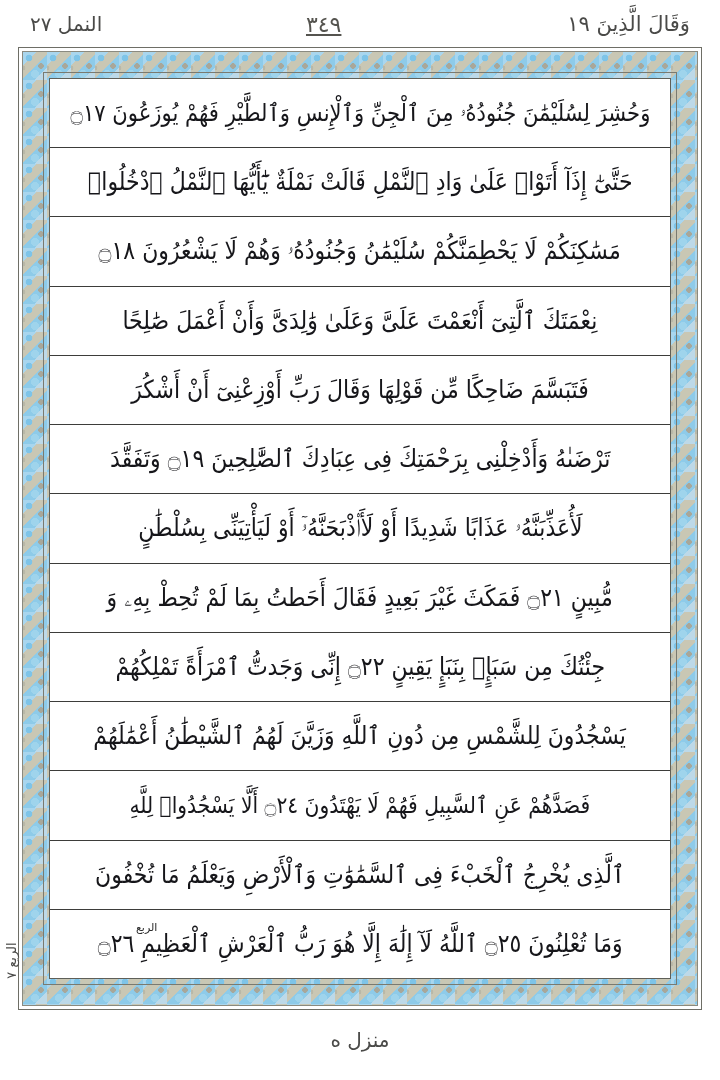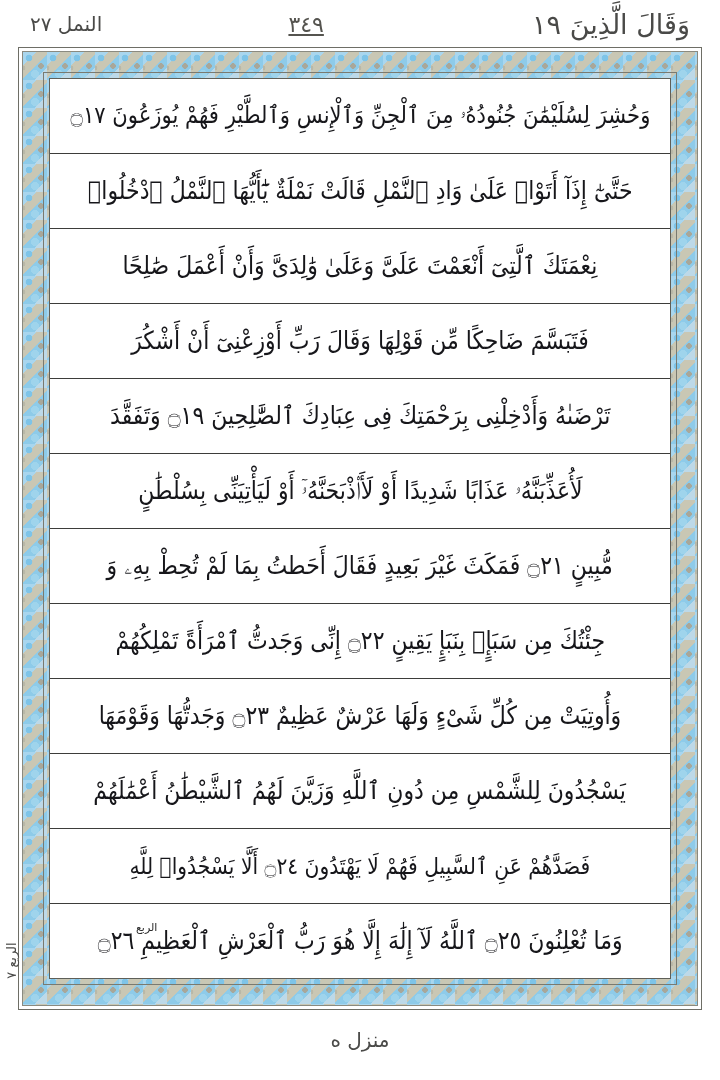--- a/index.html
+++ b/index.html
@@ -32,21 +32,21 @@
   }
   .header-item {
     font-family: "DejaVu Sans", sans-serif;
     font-size: 21px;
     color: #4a4a48;
     white-space: nowrap;
     letter-spacing: -0.5px;
   }
   .header-surah { font-size: 20px; }
   .header-pagenum { font-size: 22px; color: #55544f; letter-spacing: 1px; text-decoration: underline; }
-  .header-juz { font-size: 27px; margin-left: 22px; }
+  .header-juz { font-size: 21px; margin-left: 22px; }
 
   
   .frame-outer {
     position: absolute;
     top: 47px;
     left: 18px;
     width: 684px;
     height: 963px;
     box-sizing: border-box;
     border: 1.5px solid #6e6e66;
@@ -181,46 +181,49 @@
   <div class="frame-band">
     <div class="text-panel">
       <div class="lines">
 
         <div class="ayah-line line-1">
           <span class="ayah-text">وَحُشِرَ لِسُلَيْمَٰنَ جُنُودُهُۥ مِنَ ٱلْجِنِّ وَٱلْإِنسِ وَٱلطَّيْرِ فَهُمْ يُوزَعُونَ ۝١٧</span>
         </div>
         <div class="ayah-line line-2">
           <span class="ayah-text">حَتَّىٰٓ إِذَآ أَتَوْا۟ عَلَىٰ وَادِ ٱلنَّمْلِ قَالَتْ نَمْلَةٌ يَٰٓأَيُّهَا ٱلنَّمْلُ ٱدْخُلُوا۟</span>
         </div>
+        <div class="ayah-line line-3">
+          <span class="ayah-text">مَسَٰكِنَكُمْ لَا يَحْطِمَنَّكُمْ سُلَيْمَٰنُ وَجُنُودُهُۥ وَهُمْ لَا يَشْعُرُونَ ۝١٨</span>
+        </div>
         <div class="ayah-line line-5">
           <span class="ayah-text">نِعْمَتَكَ ٱلَّتِىٓ أَنْعَمْتَ عَلَىَّ وَعَلَىٰ وَٰلِدَىَّ وَأَنْ أَعْمَلَ صَٰلِحًا</span>
         </div>
         <div class="ayah-line line-4">
           <span class="ayah-text">فَتَبَسَّمَ ضَاحِكًا مِّن قَوْلِهَا وَقَالَ رَبِّ أَوْزِعْنِىٓ أَنْ أَشْكُرَ</span>
         </div>
         <div class="ayah-line line-6">
           <span class="ayah-text">تَرْضَىٰهُ وَأَدْخِلْنِى بِرَحْمَتِكَ فِى عِبَادِكَ ٱلصَّٰلِحِينَ ۝١٩ وَتَفَقَّدَ</span>
         </div>
         <div class="ayah-line line-8">
           <span class="ayah-text">لَأُعَذِّبَنَّهُۥ عَذَابًا شَدِيدًا أَوْ لَأَا۟ذْبَحَنَّهُۥٓ أَوْ لَيَأْتِيَنِّى بِسُلْطَٰنٍ</span>
         </div>
         <div class="ayah-line line-9">
           <span class="ayah-text">مُّبِينٍ ۝٢١ فَمَكَثَ غَيْرَ بَعِيدٍ فَقَالَ أَحَطتُ بِمَا لَمْ تُحِطْ بِهِۦ وَ</span>
         </div>
         <div class="ayah-line line-10">
           <span class="ayah-text">جِئْتُكَ مِن سَبَإٍۭ بِنَبَإٍ يَقِينٍ ۝٢٢ إِنِّى وَجَدتُّ ٱمْرَأَةً تَمْلِكُهُمْ</span>
         </div>
-        <div class="ayah-line line-11">
-          <span class="ayah-text">وَأُوتِيَتْ مِن كُلِّ شَىْءٍ وَلَهَا عَرْشٌ عَظِيمٌ ۝٢٣ وَجَدتُّهَا وَقَوْمَهَا</span>
-        </div>
         <div class="ayah-line line-12">
           <span class="ayah-text">يَسْجُدُونَ لِلشَّمْسِ مِن دُونِ ٱللَّهِ وَزَيَّنَ لَهُمُ ٱلشَّيْطَٰنُ أَعْمَٰلَهُمْ</span>
         </div>
         <div class="ayah-line line-13">
           <span class="ayah-text">فَصَدَّهُمْ عَنِ ٱلسَّبِيلِ فَهُمْ لَا يَهْتَدُونَ ۝٢٤ أَلَّا يَسْجُدُوا۟ لِلَّهِ</span>
+        </div>
+        <div class="ayah-line line-14">
+          <span class="ayah-text">ٱلَّذِى يُخْرِجُ ٱلْخَبْءَ فِى ٱلسَّمَٰوَٰتِ وَٱلْأَرْضِ وَيَعْلَمُ مَا تُخْفُونَ</span>
         </div>
         <div class="ayah-line line-15">
           <span class="ayah-text">وَمَا تُعْلِنُونَ ۝٢٥ ٱللَّهُ لَآ إِلَٰهَ إِلَّا هُوَ رَبُّ ٱلْعَرْشِ ٱلْعَظِيمِ ۝٢٦</span>
         </div>
 
       </div>
       <div class="sajda-mark">الربع</div>
     </div>
   </div>
 </div>

